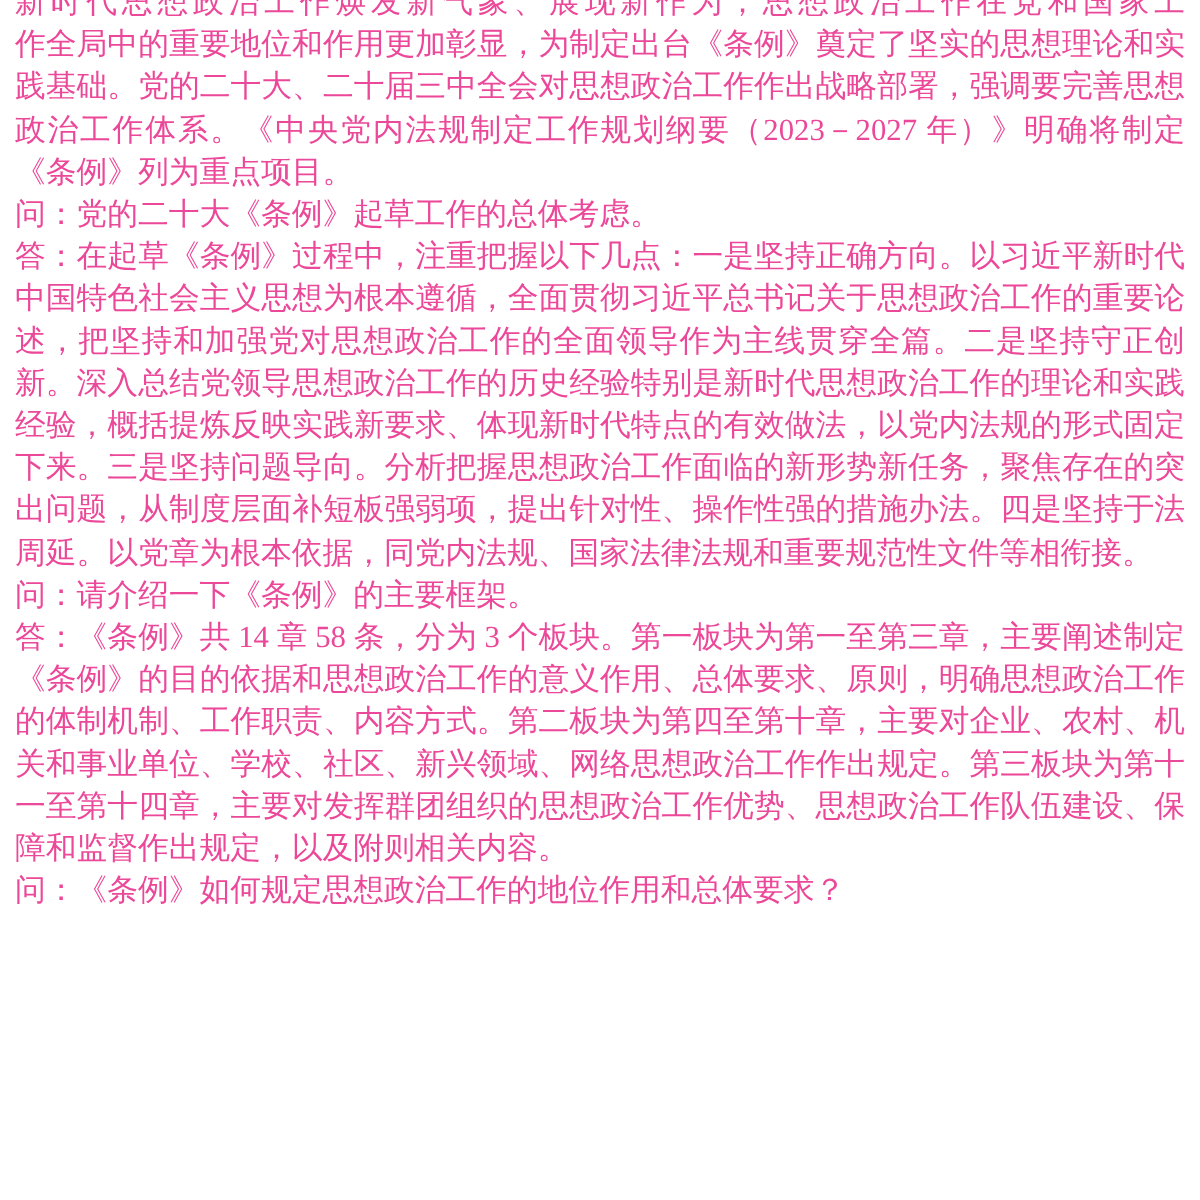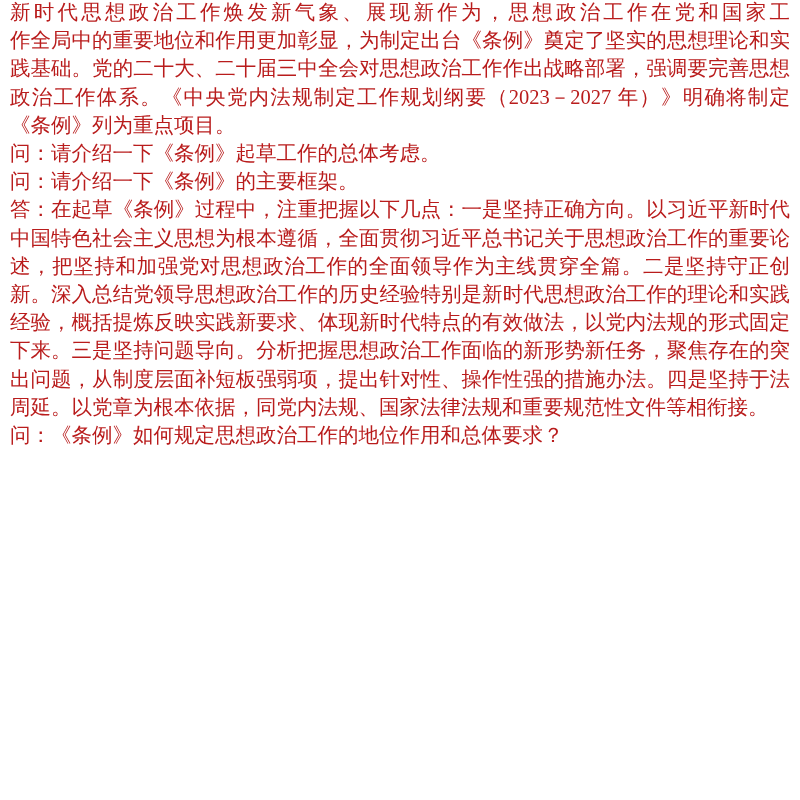--- a/index.html
+++ b/index.html
@@ -9,24 +9,24 @@
   }
   body {
     width: 800px;
     height: 800px;
     overflow: hidden;
   }
   .page {
     box-sizing: border-box;
     width: 800px;
     height: 800px;
-    padding: 14px 10px;
+    padding: 4px 10px;
     overflow: hidden;
     background: #ffffff;
-    color: #b91c1c;
+    color: #ec4899;
     font-family: "Liberation Serif", "DejaVu Serif", serif;
     font-size: 20.5px;
     line-height: 28.2px;
     text-align: justify;
     text-justify: inter-ideograph;
   }
   
   .scroll-offset {
     margin-top: -16px;
   }
@@ -46,23 +46,24 @@
 <body>
 
 <div class="page">
   <div class="scroll-offset">
 
     <div class="clipped-line">新时代思想政治工作焕发新气象、展现新作为，思想政治工作在党和国家工</div>
 
     <p class="para">作全局中的重要地位和作用更加彰显，为制定出台《条例》奠定了坚实的思想理论和实践基础。党的二十大、二十届三中全会对思想政治工作作出战略部署，强调要完善思想政治工作体系。《中央党内法规制定工作规划纲要（2023－2027 年）》明确将制定《条例》列为重点项目。</p>
 
 
-    <p class="para">问：请介绍一下《条例》起草工作的总体考虑。</p>
+    <p class="para">问：党的二十大《条例》起草工作的总体考虑。</p>
+
+    <p class="para">答：在起草《条例》过程中，注重把握以下几点：一是坚持正确方向。以习近平新时代中国特色社会主义思想为根本遵循，全面贯彻习近平总书记关于思想政治工作的重要论述，把坚持和加强党对思想政治工作的全面领导作为主线贯穿全篇。二是坚持守正创新。深入总结党领导思想政治工作的历史经验特别是新时代思想政治工作的理论和实践经验，概括提炼反映实践新要求、体现新时代特点的有效做法，以党内法规的形式固定下来。三是坚持问题导向。分析把握思想政治工作面临的新形势新任务，聚焦存在的突出问题，从制度层面补短板强弱项，提出针对性、操作性强的措施办法。四是坚持于法周延。以党章为根本依据，同党内法规、国家法律法规和重要规范性文件等相衔接。</p>
 
     <p class="para">问：请介绍一下《条例》的主要框架。</p>
 
-    <p class="para">答：在起草《条例》过程中，注重把握以下几点：一是坚持正确方向。以习近平新时代中国特色社会主义思想为根本遵循，全面贯彻习近平总书记关于思想政治工作的重要论述，把坚持和加强党对思想政治工作的全面领导作为主线贯穿全篇。二是坚持守正创新。深入总结党领导思想政治工作的历史经验特别是新时代思想政治工作的理论和实践经验，概括提炼反映实践新要求、体现新时代特点的有效做法，以党内法规的形式固定下来。三是坚持问题导向。分析把握思想政治工作面临的新形势新任务，聚焦存在的突出问题，从制度层面补短板强弱项，提出针对性、操作性强的措施办法。四是坚持于法周延。以党章为根本依据，同党内法规、国家法律法规和重要规范性文件等相衔接。</p>
-
+    <p class="para">答：《条例》共 14 章 58 条，分为 3 个板块。第一板块为第一至第三章，主要阐述制定《条例》的目的依据和思想政治工作的意义作用、总体要求、原则，明确思想政治工作的体制机制、工作职责、内容方式。第二板块为第四至第十章，主要对企业、农村、机关和事业单位、学校、社区、新兴领域、网络思想政治工作作出规定。第三板块为第十一至第十四章，主要对发挥群团组织的思想政治工作优势、思想政治工作队伍建设、保障和监督作出规定，以及附则相关内容。</p>
 
     <p class="para">问：《条例》如何规定思想政治工作的地位作用和总体要求？</p>
 
   </div>
 </div>
 
 </body></html>

